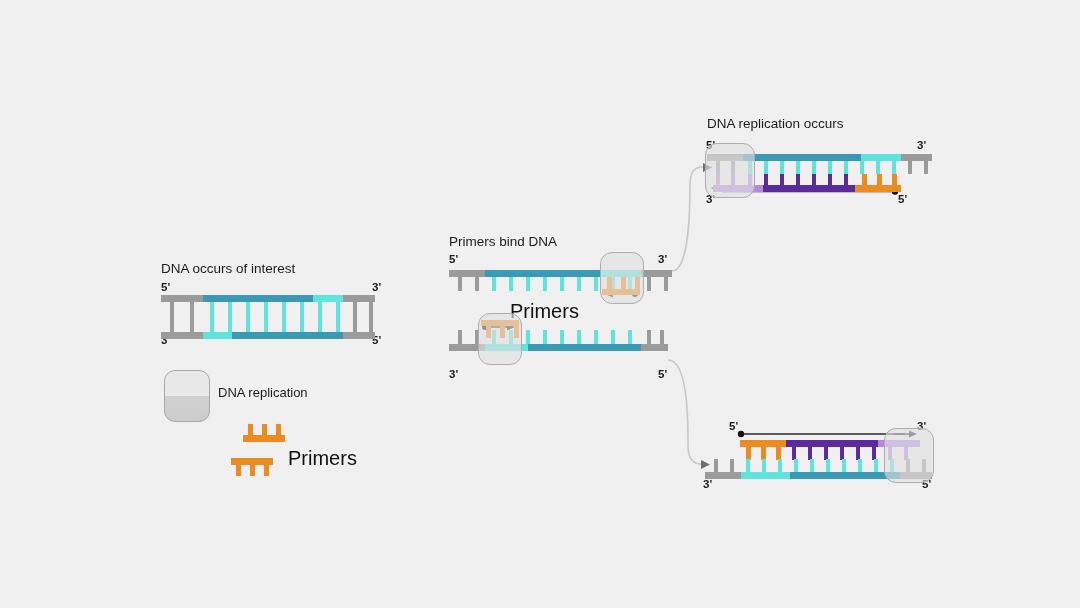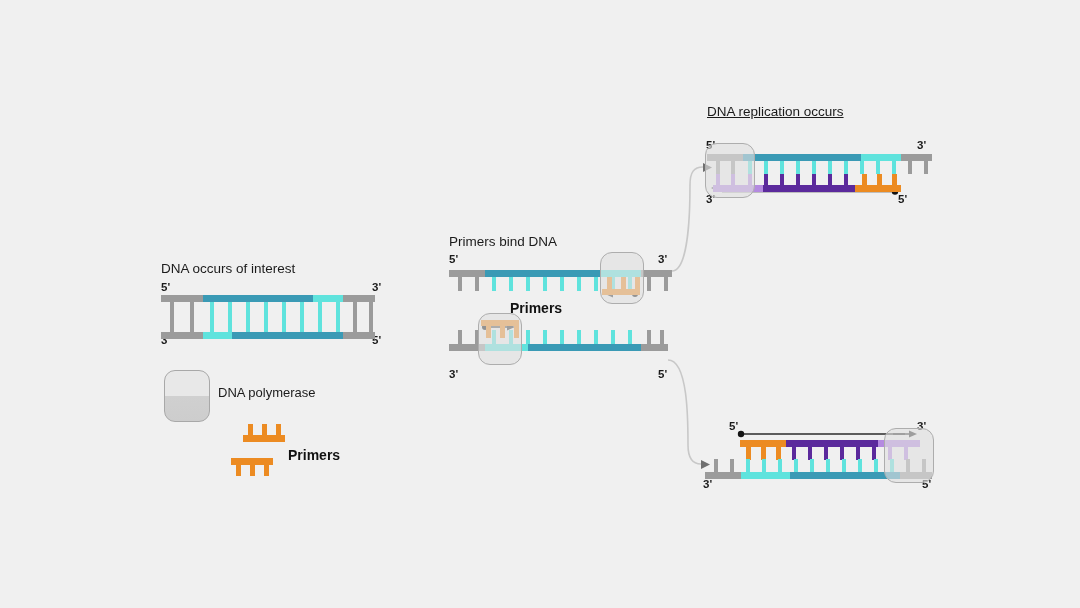--- a/index.html
+++ b/index.html
@@ -21,22 +21,22 @@
   }
   .endlabel{
     position:absolute;
     font-size:11.5px;
     color:#1b1b1b;
     font-weight:bold;
     white-space:nowrap;
   }
   .primers-word{
     position:absolute;
-    font-size:14px;
-    font-weight:bold;
+    font-size:20px;
+    font-weight:normal;
     color:#111;
     white-space:nowrap;
   }
   .legend-text{
     position:absolute;
     font-size:13px;
     color:#1b1b1b;
     white-space:nowrap;
   }
 
@@ -147,21 +147,21 @@
     <div class="tooth t-gray" style="left:353px;top:317px;height:15px;"></div>
     <div class="tooth t-gray" style="left:369px;top:317px;height:15px;"></div>
 
     <div class="backbone bar-gray" style="left:161px;top:332px;width:42px;"></div>
     <div class="backbone bar-cyan" style="left:203px;top:332px;width:172px;"></div>
     <div class="backbone bar-teal" style="left:232px;top:332px;width:143px;"></div>
     <div class="backbone bar-gray" style="left:343px;top:332px;width:32px;"></div>
   </div>
 
   <div class="legend-poly" style="left:164px;top:370px;"></div>
-  <div class="legend-text" style="left:218px;top:385px;">DNA polymerase</div>
+  <div class="legend-text" style="left:218px;top:385px;">DNA replication</div>
 
   <div>
     <div class="tooth t-orange" style="left:248px;top:424px;height:12px;width:5px;"></div>
     <div class="tooth t-orange" style="left:262px;top:424px;height:12px;width:5px;"></div>
     <div class="tooth t-orange" style="left:276px;top:424px;height:12px;width:5px;"></div>
     <div class="backbone bar-orange" style="left:243px;top:435px;width:42px;height:7px;"></div>
   </div>
 
   <div>
     <div class="backbone bar-orange" style="left:231px;top:458px;width:42px;height:7px;"></div>
@@ -233,21 +233,21 @@
 
   <div>
     <div class="backbone bar-orange" style="left:481px;top:320px;width:38px;height:6px;"></div>
     <div class="tooth t-orange" style="left:486px;top:325px;height:13px;width:5px;"></div>
     <div class="tooth t-orange" style="left:500px;top:325px;height:13px;width:5px;"></div>
     <div class="tooth t-orange" style="left:514px;top:325px;height:13px;width:5px;"></div>
   </div>
 
   <div class="poly-ghost" style="left:478px;top:313px;width:42px;height:50px;"></div>
 
-  <div class="caption" style="left:707px;top:104px;text-decoration:underline;">DNA replication occurs</div>
+  <div class="caption" style="left:707px;top:116px;">DNA replication occurs</div>
   <div class="endlabel" style="left:706px;top:139px;">5'</div>
   <div class="endlabel" style="left:706px;top:193px;">3'</div>
   <div class="endlabel" style="left:917px;top:139px;">3'</div>
   <div class="endlabel" style="left:898px;top:193px;">5'</div>
 
   <div>
     <div class="backbone bar-gray" style="left:707px;top:154px;width:36px;"></div>
     <div class="backbone bar-cyan" style="left:743px;top:154px;width:167px;"></div>
     <div class="backbone bar-teal" style="left:743px;top:154px;width:118px;"></div>
     <div class="backbone bar-gray" style="left:901px;top:154px;width:31px;"></div>

